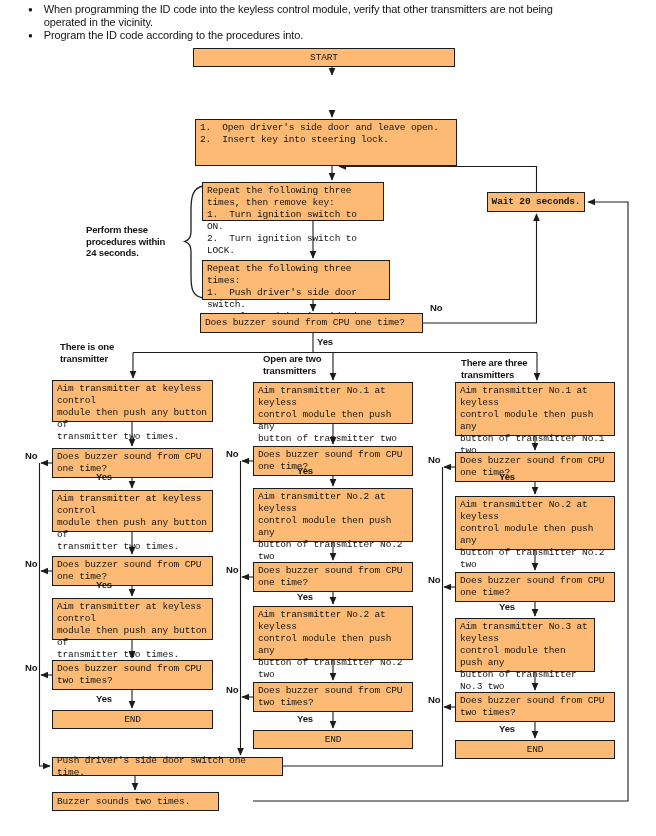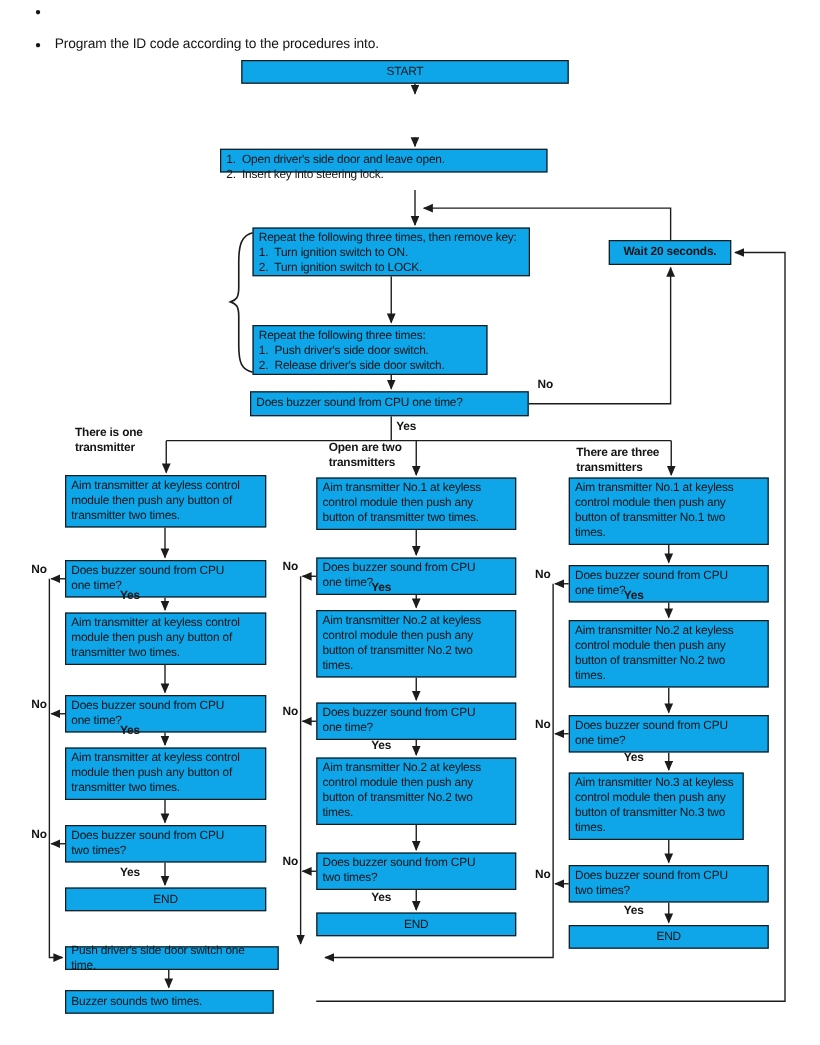--- a/index.html
+++ b/index.html
@@ -3,37 +3,39 @@
 <meta charset="utf-8">
 <style>
   html,body{margin:0;padding:0;background:#fff;}
   .page{position:relative;width:656px;height:836px;background:#fff;overflow:hidden;
         font-family:"Liberation Sans",sans-serif;color:#141414;}
   .note{position:absolute;left:28px;display:flex;gap:11px;font-size:11px;line-height:13px;
         letter-spacing:-0.1px;width:615px;}
   .dot{font-size:8px;line-height:13px;}
   .ntext{white-space:pre-wrap;}
   .wires{position:absolute;left:0;top:0;}
-  .bx{position:absolute;border:1.3px solid #1c1c1c;background:#0ea5e9;font-size:9.5px;
+  .bx{position:absolute;border:1.3px solid #1c1c1c;background:#fdba74;font-size:9.5px;
       line-height:12px;padding:2px 4px;white-space:pre-wrap;box-sizing:border-box;
-      letter-spacing:-0.15px;}
+      letter-spacing:-0.15px;font-family:Liberation Mono, monospace;}
   .ctr{display:flex;align-items:center;justify-content:center;text-align:center;padding:0;}
   .vctr{display:flex;align-items:center;padding:0 4px;}
   .lbl{position:absolute;font-size:9.5px;font-weight:bold;white-space:pre-wrap;
        line-height:11.5px;letter-spacing:-0.15px;}
   .code{position:absolute;font-size:7.5px;color:#3a3a3a;letter-spacing:0.2px;margin-top:37px;}
   .bold{font-weight:bold;}
 </style>
 </head>
 <body>
 
 <div class="page">
 
   <div class="note" style="top:3px">
     <span class="dot">●</span>
+    <span class="ntext">When programming the ID code into the keyless control module, verify that other transmitters are not being
+operated in the vicinity.</span>
   </div>
   <div class="note" style="top:29px">
     <span class="dot">●</span>
     <span class="ntext">Program the ID code according to the procedures into.</span>
   </div>
 
   <svg class="wires" width="656" height="836">
     <defs>
       <marker id="ah" markerUnits="userSpaceOnUse" markerWidth="9" markerHeight="8" refX="7.3" refY="3.5" orient="auto">
         <path d="M0,0 L8,3.5 L0,7 Z" fill="#1c1c1c"></path>
@@ -91,31 +93,34 @@
 
       <line x1="135" y1="775" x2="135" y2="790" marker-end="url(#ah)"></line>
       <polyline points="253,801 628,801 628,202 588,202" marker-end="url(#ah)"></polyline>
 
       <path d="M 203,186 C 193,188 191,196 191,210 L 191,230 C 191,238 189,240 184.5,241.5
                C 189,243 191,245 191,253 L 191,276 C 191,290 193,296 203,298" stroke-width="1.3"></path>
     </g>
   </svg>
 
   <div class="bx ctr bold" style="left:193px;top:48px;width:262px;height:19px;font-weight:normal">START</div>
-  <div class="bx" style="left:176px;top:119px;width:262px;height:19px">1.  Open driver's side door and leave open.
+  <div class="bx" style="left:195px;top:119px;width:262px;height:47px">1.  Open driver's side door and leave open.
 2.  Insert key into steering lock.</div>
-  <div class="bx" style="left:202px;top:182px;width:222px;height:39px">Repeat the following three times, then remove key:
+  <div class="bx" style="left:202px;top:182px;width:182px;height:39px">Repeat the following three times, then remove key:
 1.  Turn ignition switch to ON.
 2.  Turn ignition switch to LOCK.</div>
   <div class="bx ctr bold" style="left:487px;top:192px;width:98px;height:20px">Wait 20 seconds.</div>
   <div class="bx" style="left:202px;top:260px;width:188px;height:40px">Repeat the following three times:
 1.  Push driver's side door switch.
 2.  Release driver's side door switch.</div>
   <div class="bx vctr" style="left:200px;top:313px;width:223px;height:20px">Does buzzer sound from CPU one time?</div>
 
+  <div class="lbl" style="left:86px;top:224px">Perform these
+procedures within
+24 seconds.</div>
 
   <div class="lbl" style="left:317px;top:336px">Yes</div>
   <div class="lbl" style="left:430px;top:302px">No</div>
 
   <div class="lbl" style="left:60px;top:341px">There is one
 transmitter</div>
   <div class="lbl" style="left:263px;top:353px">Open are two
 transmitters</div>
   <div class="lbl" style="left:461px;top:357px">There are three
 transmitters</div>
@@ -187,17 +192,17 @@
   <div class="bx" style="left:455px;top:692px;width:160px;height:30px">Does buzzer sound from CPU
 two times?</div>
   <div class="bx ctr" style="left:455px;top:740px;width:160px;height:19px">END</div>
   <div class="lbl" style="left:499px;top:471px">Yes</div>
   <div class="lbl" style="left:499px;top:601px">Yes</div>
   <div class="lbl" style="left:499px;top:723px">Yes</div>
   <div class="lbl" style="left:428px;top:454px">No</div>
   <div class="lbl" style="left:428px;top:574px">No</div>
   <div class="lbl" style="left:428px;top:694px">No</div>
 
-  <div class="bx vctr" style="left:52px;top:757px;width:171px;height:19px">Push driver's side door switch one time.</div>
+  <div class="bx vctr" style="left:52px;top:757px;width:231px;height:19px">Push driver's side door switch one time.</div>
   <div class="bx vctr" style="left:52px;top:792px;width:167px;height:19px">Buzzer sounds two times.</div>
 
   <div class="code" style="left:566px;top:810px">X6U914WA1</div>
 </div>
 
 </body></html>

